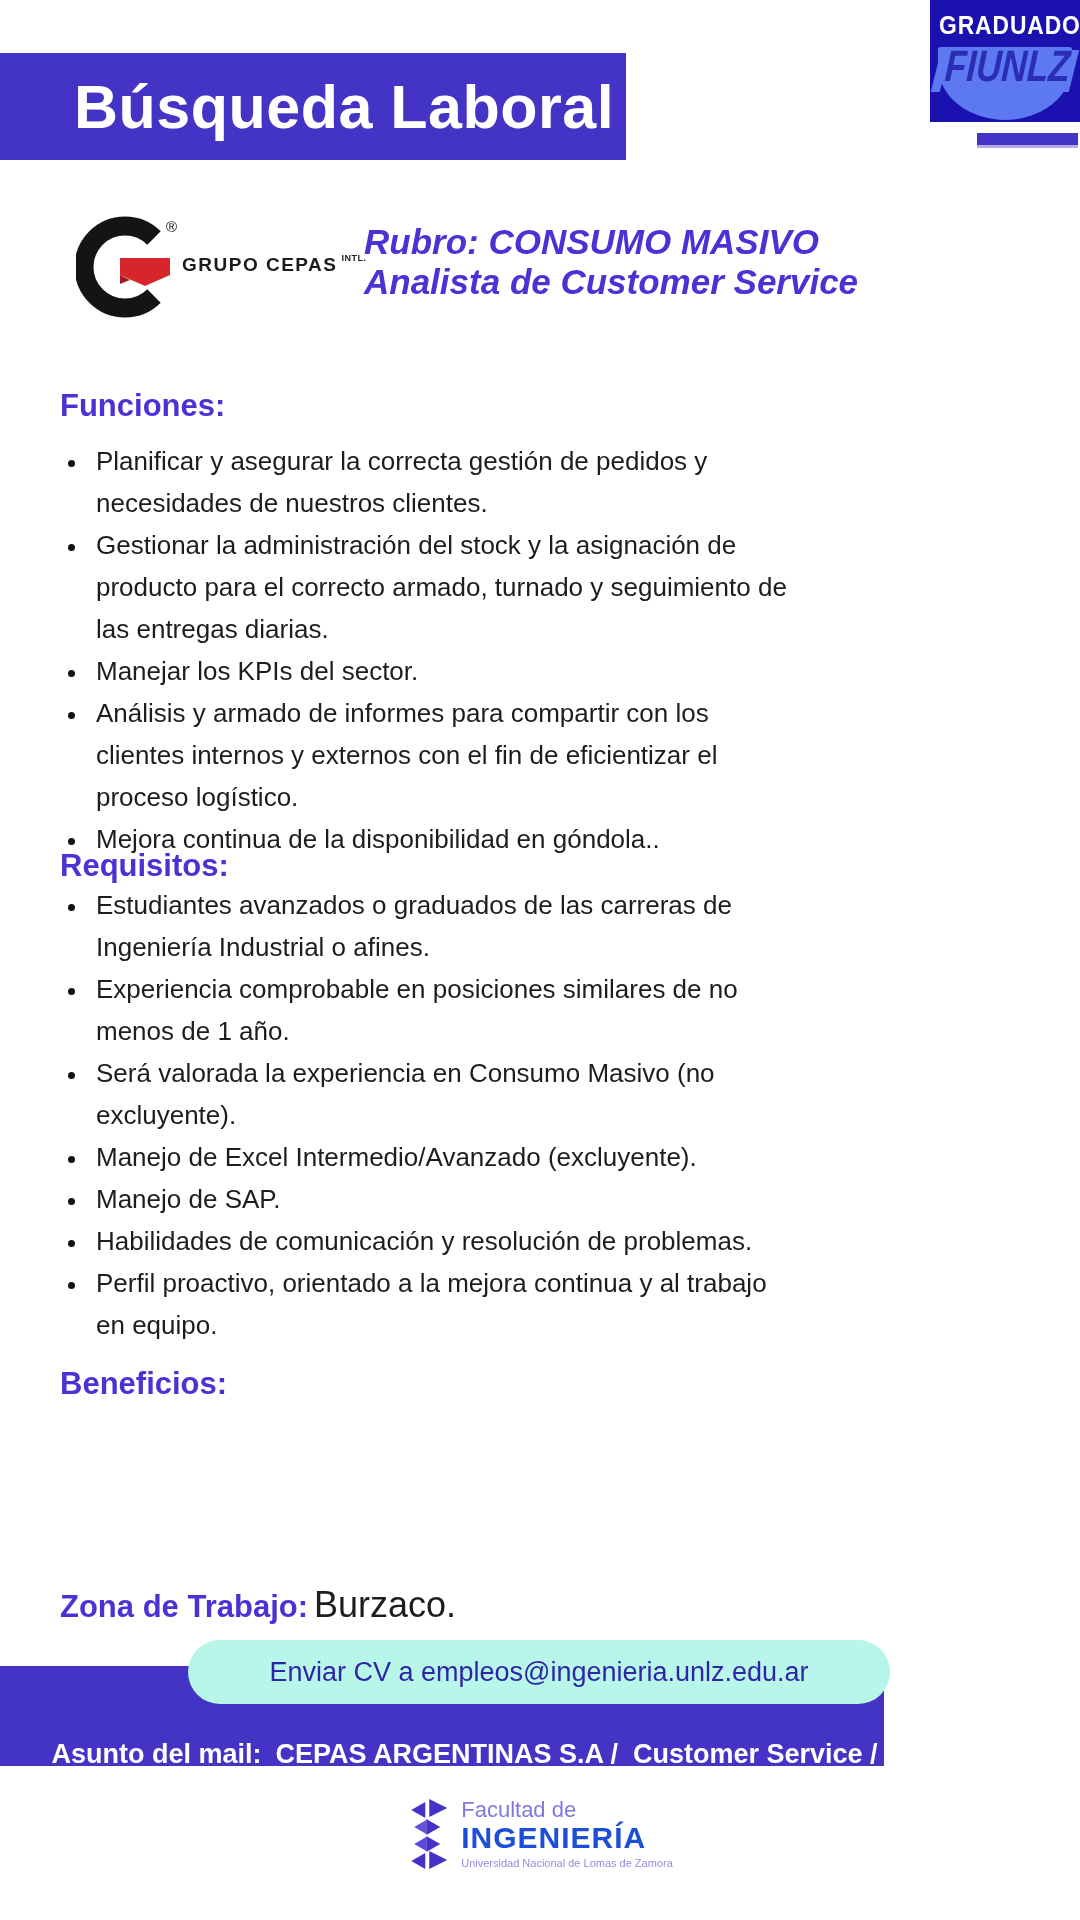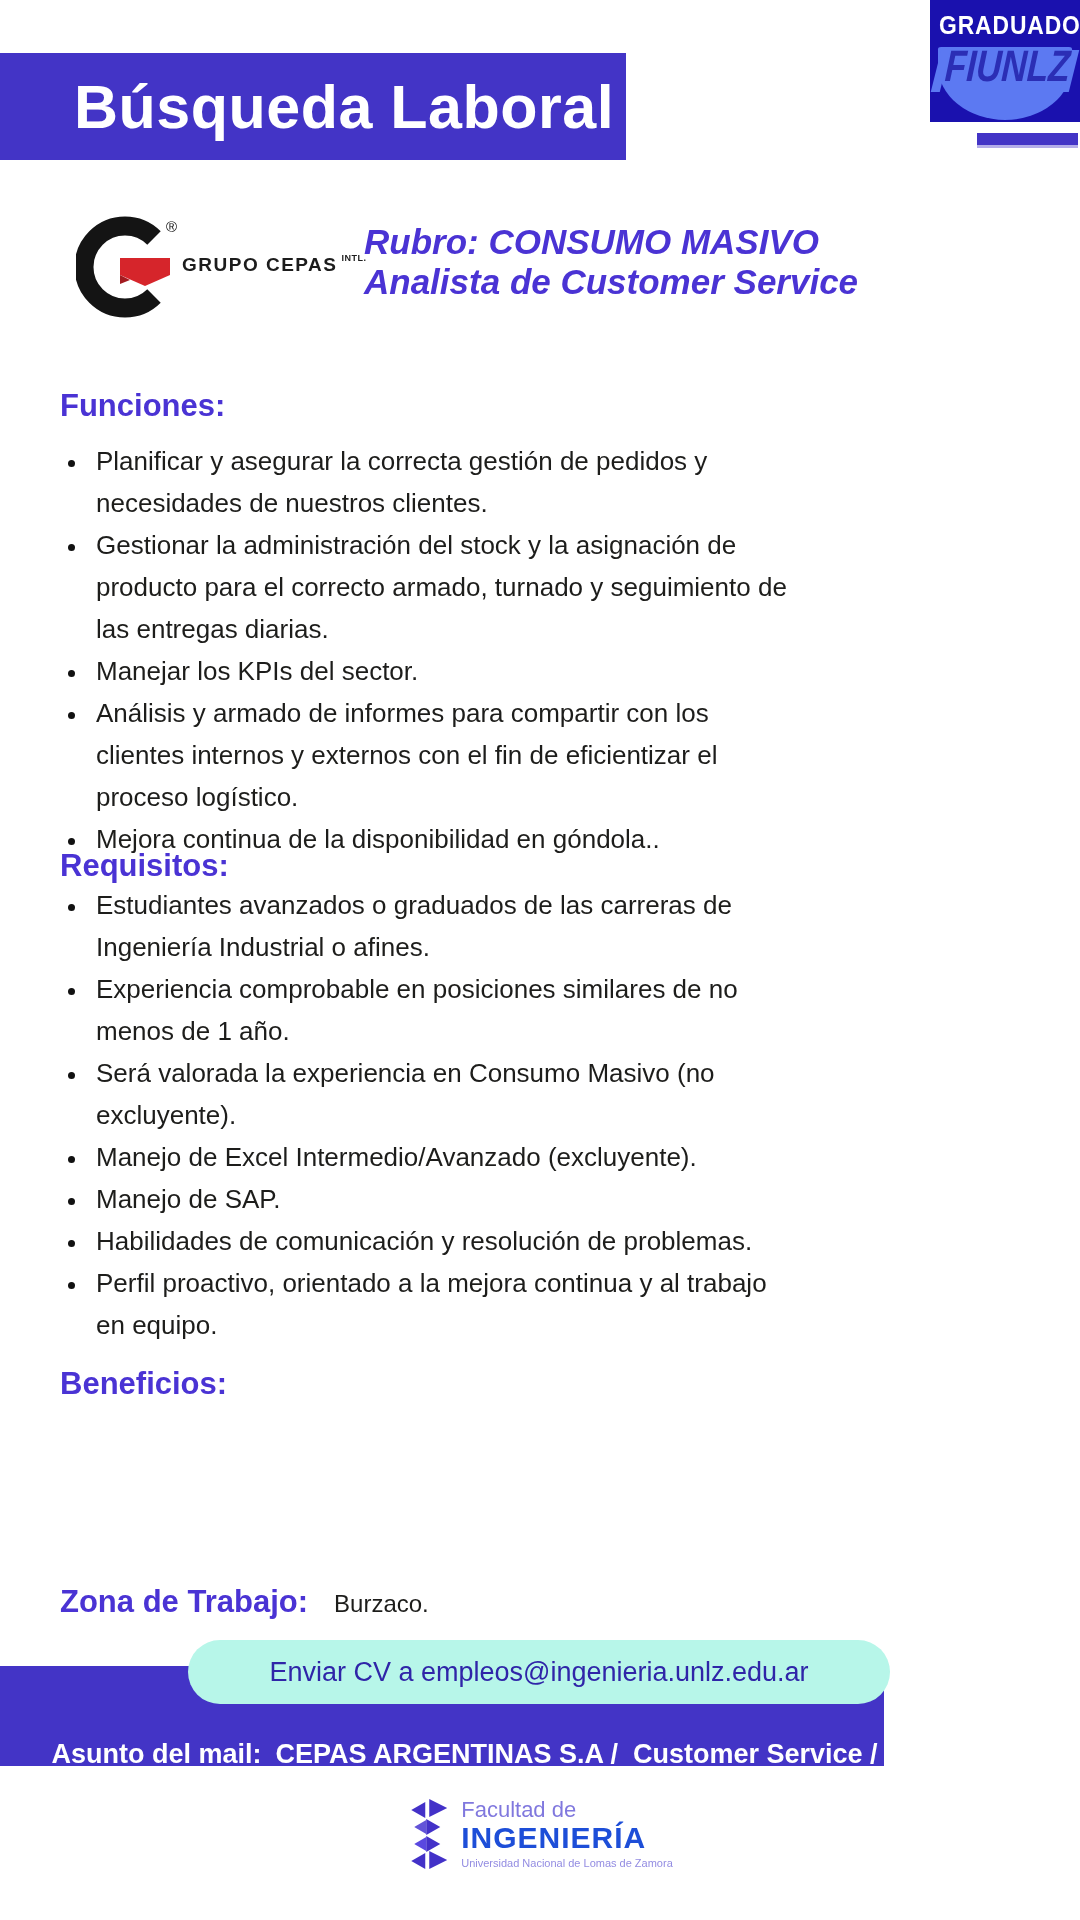--- a/index.html
+++ b/index.html
@@ -70,21 +70,21 @@
     position:absolute;left:48px;width:830px;margin:4px;padding:0 0 0 36px;
     font-size:26px;line-height:42px;color:var(--body-text,#1d1d1b);
   }
   .sec-list li{white-space:pre-line;padding-left:8px;}
   .sec-list li::marker{color:#111;font-size:22px;}
   #h-funciones{top:388px;}  #l-funciones{top:436px;}
   #h-requisitos{top:848px;} #l-requisitos{top:880px;}
   #h-beneficios{top:1366px;}#l-beneficios{top:1416px;}
   .zona{position:absolute;left:60px;top:1584px;white-space:nowrap;}
   .zona-label{color:var(--purple-text,#4a33d4);font-weight:700;font-size:31px;}
-  .zona-value{color:var(--body-text,#1d1d1b);font-size:24px;margin-left:26px;}
+  .zona-value{color:var(--body-text,#1d1d1b);font-size:36px;margin-left:6px;}
   
   .pill{
     position:absolute;left:188px;top:1640px;width:702px;height:64px;
     background:var(--mint,#b7f6e9);border-radius:32px;z-index:3;
     display:flex;align-items:center;justify-content:center;
   }
   .pill-text{color:var(--pill-text,#2f25a8);font-weight:400;font-size:27px;white-space:nowrap;}
   .band{
     position:absolute;left:0;top:1666px;width:884px;height:100px;
     background:var(--purple,#4334c6);z-index:1;

